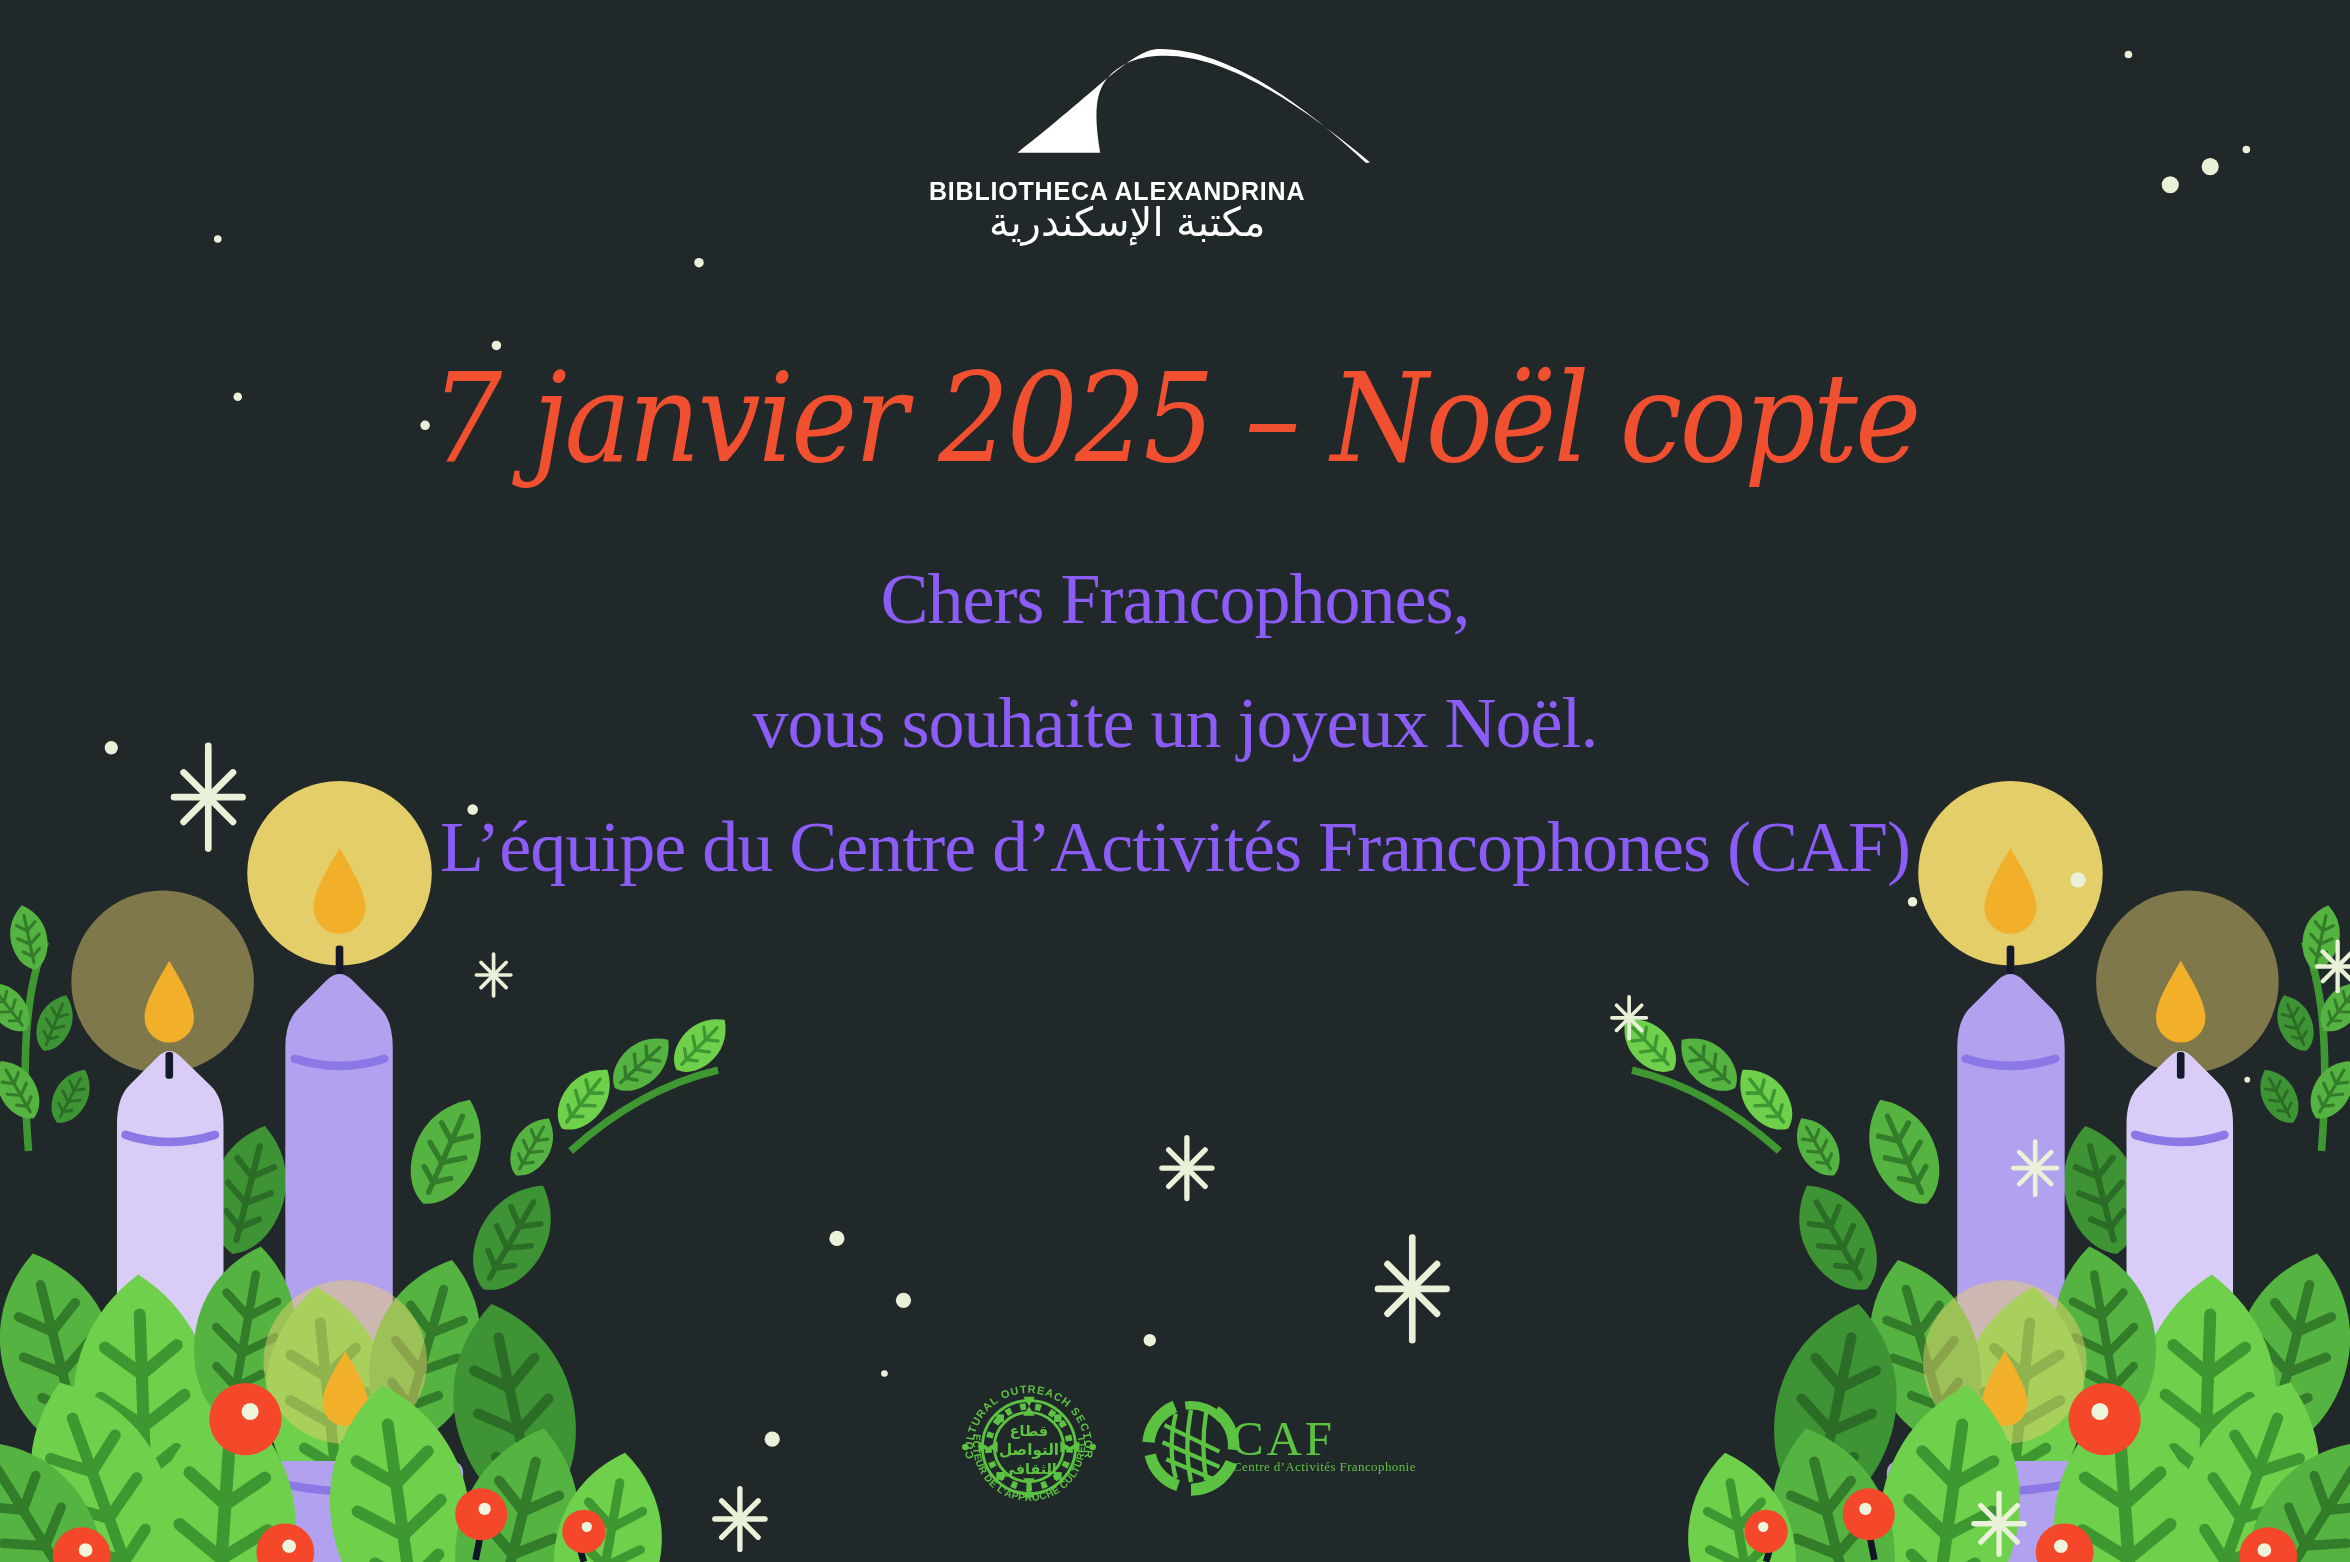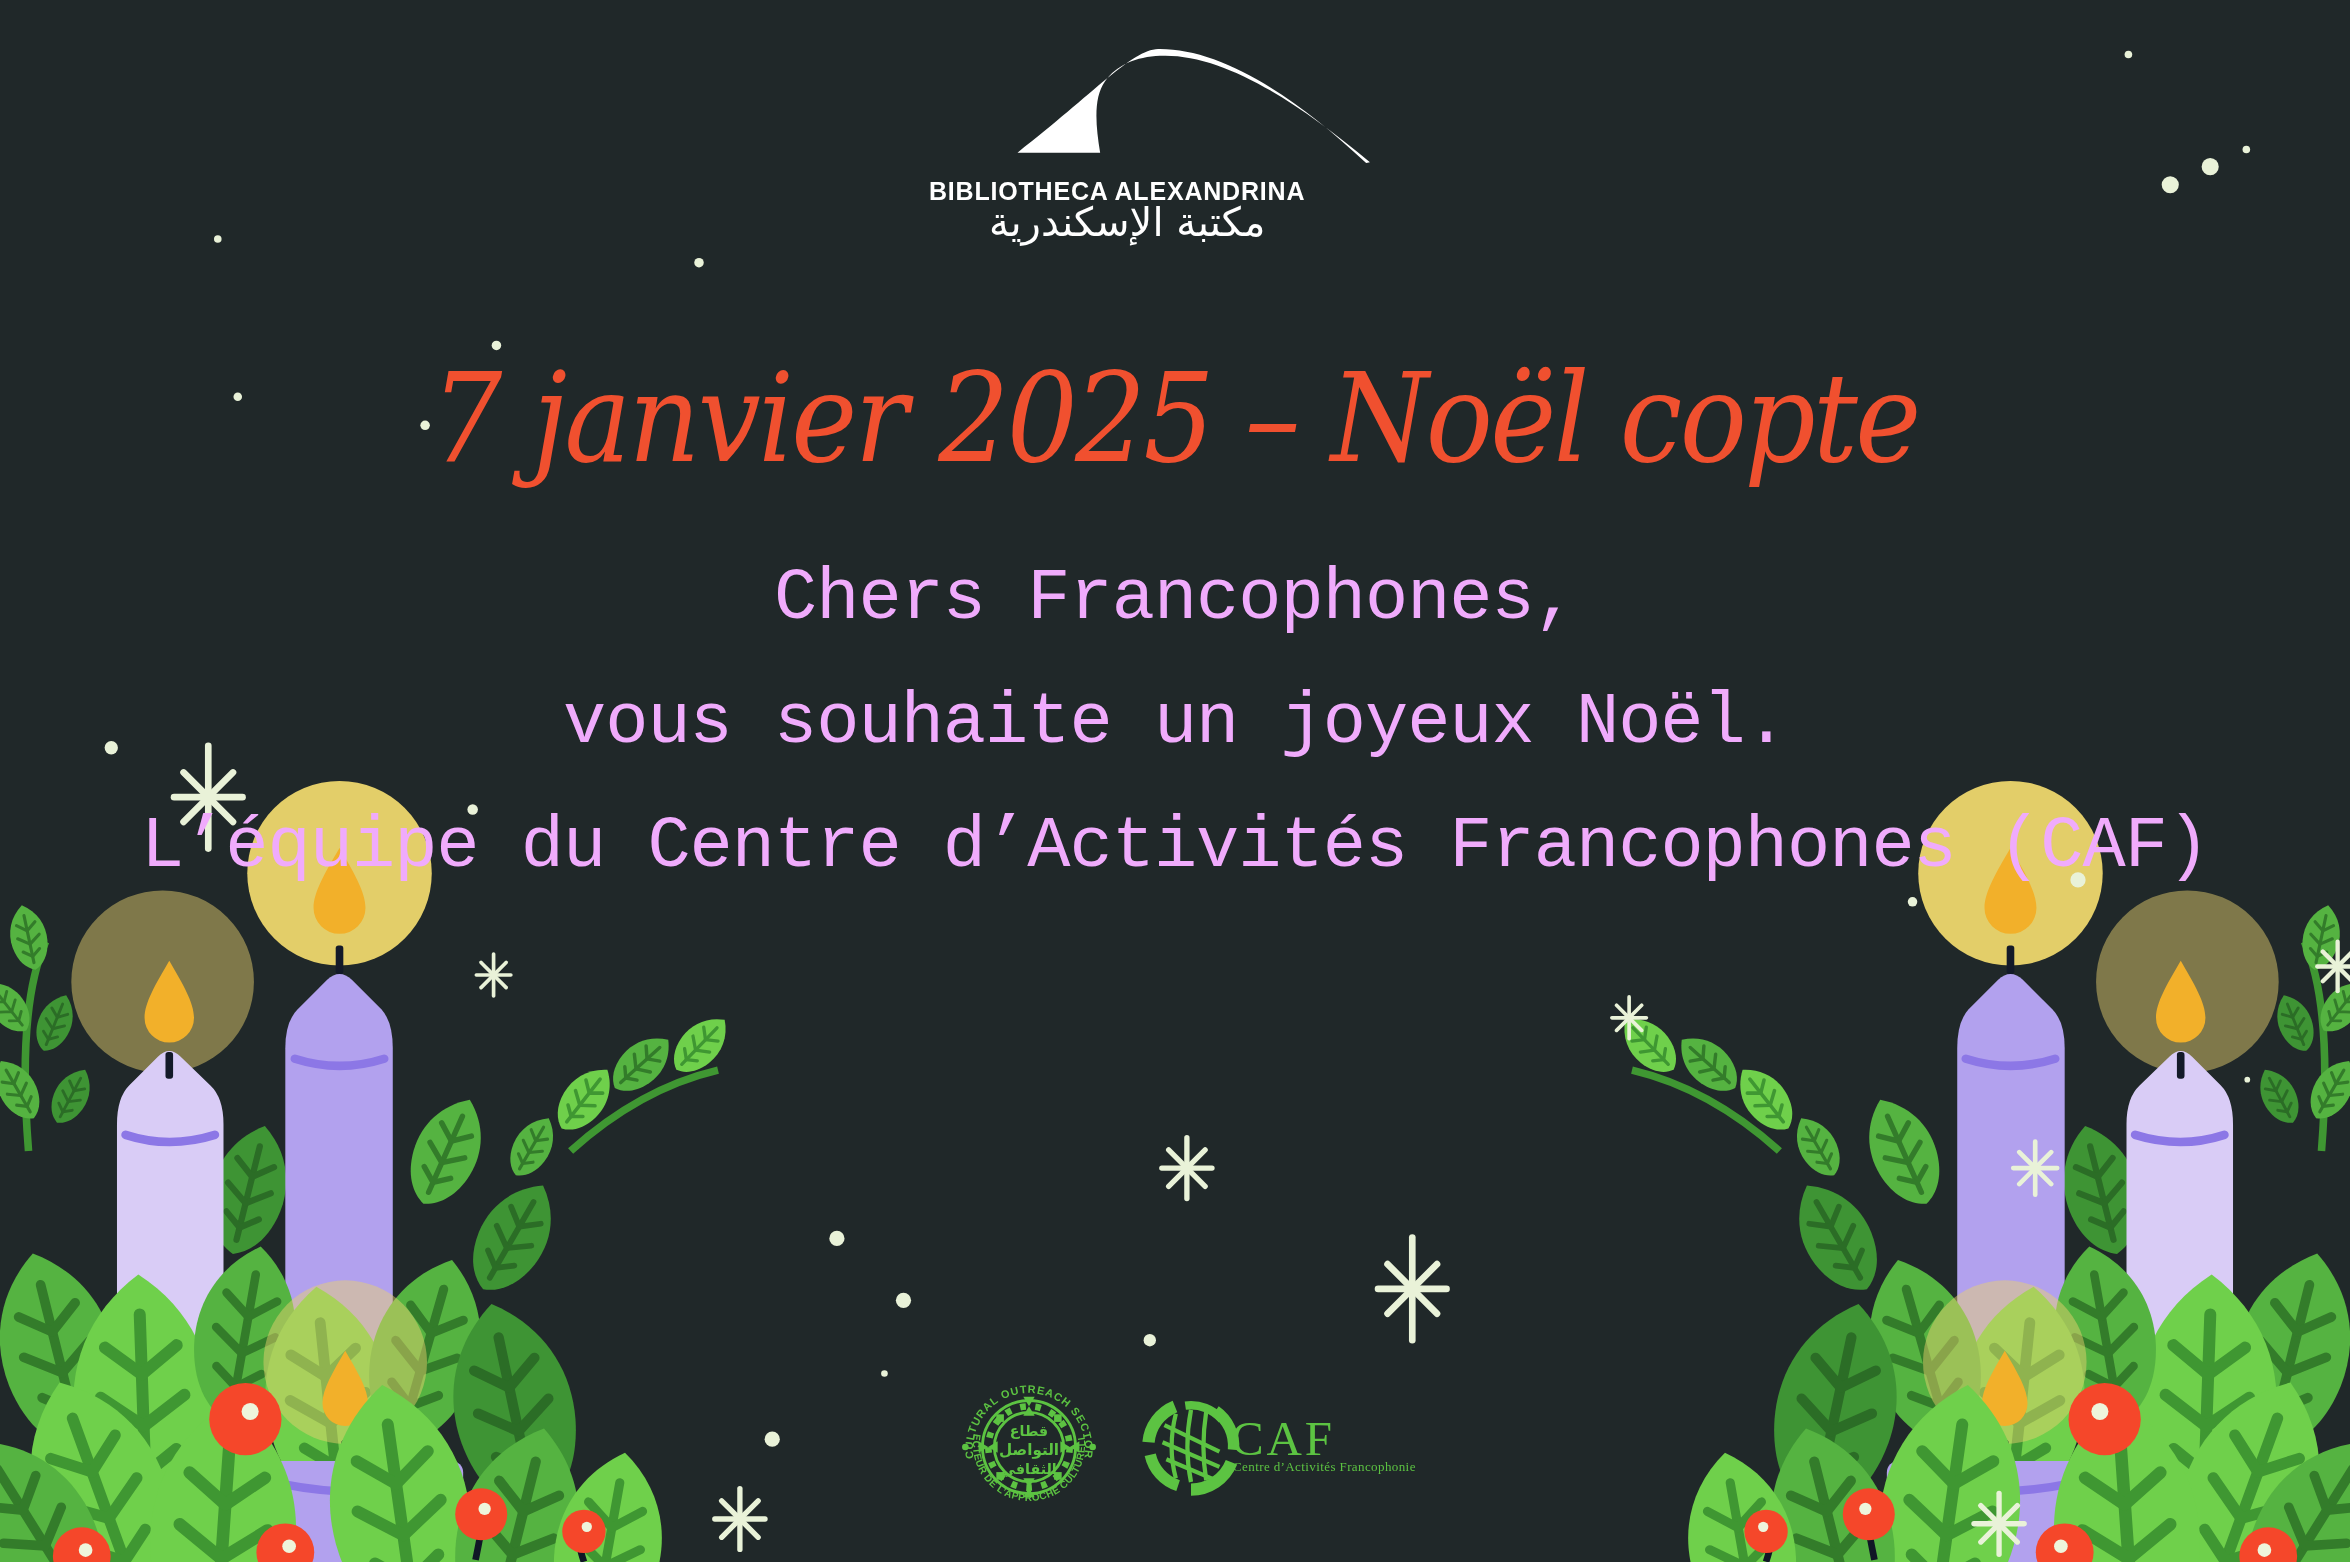--- a/index.html
+++ b/index.html
@@ -33,22 +33,22 @@
     font-family:"DejaVu Serif",serif;font-style:italic;
     font-size:124px;letter-spacing:-2.9px;line-height:1.35;
     color:#f0502f;
     transform:scaleX(.9);transform-origin:center;
     white-space:nowrap;
   }
 
   
   .message{
     position:absolute;left:0;top:537px;width:100%;
-    text-align:center;color:#f0abfc;
-    font-family:Liberation Mono, monospace;
+    text-align:center;color:#8b5cf6;
+    font-family:Liberation Serif, serif;
     font-size:72px;line-height:124px;letter-spacing:-1px;
     white-space:nowrap;
   }
 
   
   .outreach-svg{position:absolute;left:953px;top:1371px;width:152px;height:152px;}
   .caf-globe-svg{position:absolute;left:1136px;top:1391px;width:110px;height:110px;}
   .caf-acronym{
     position:absolute;left:1231px;top:1414px;
     font-family:"Liberation Serif",serif;font-size:49px;line-height:1;

